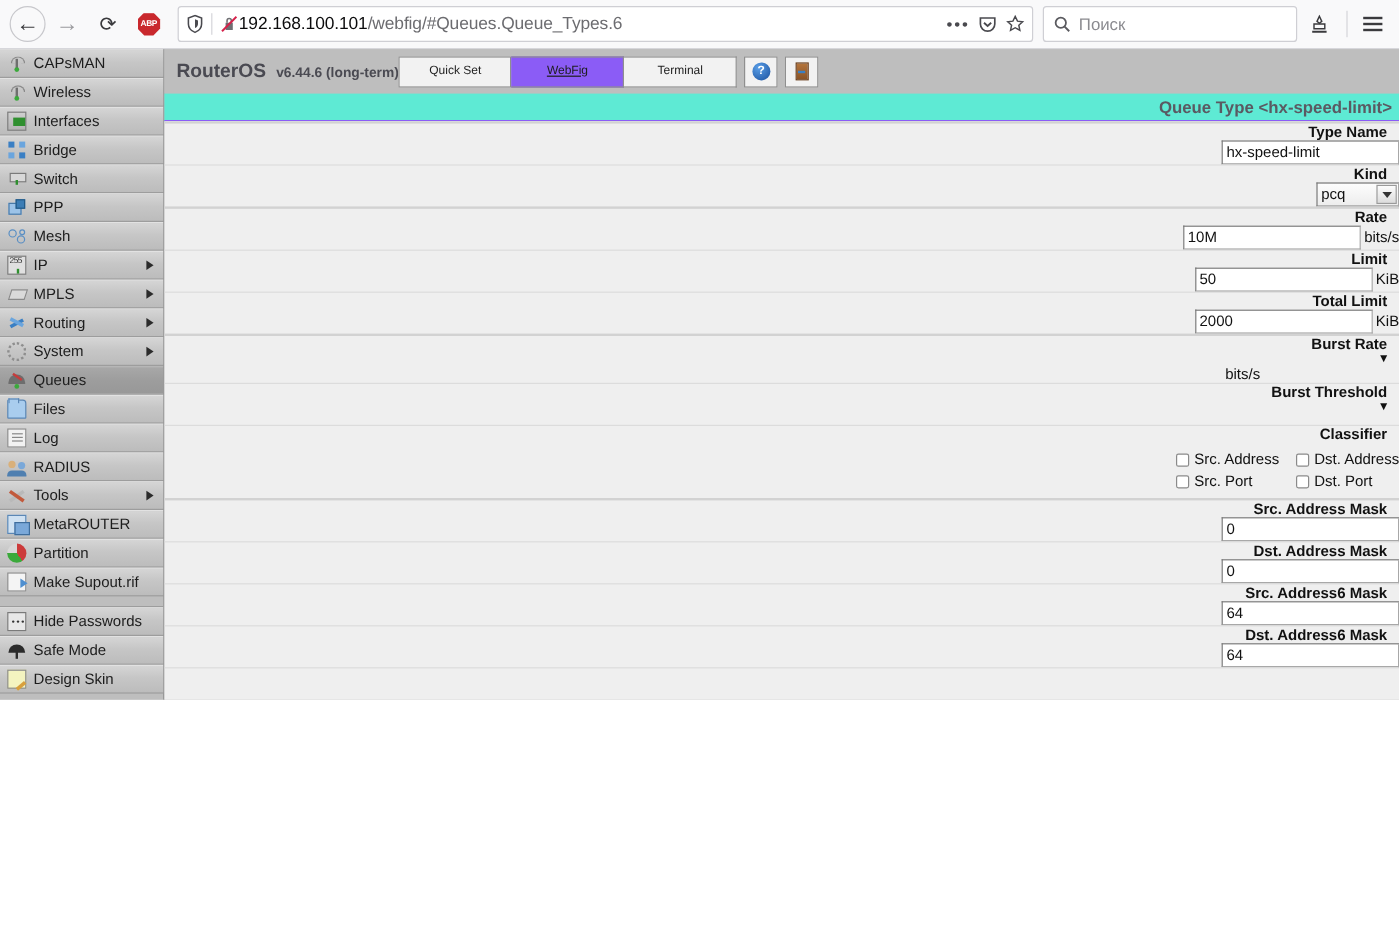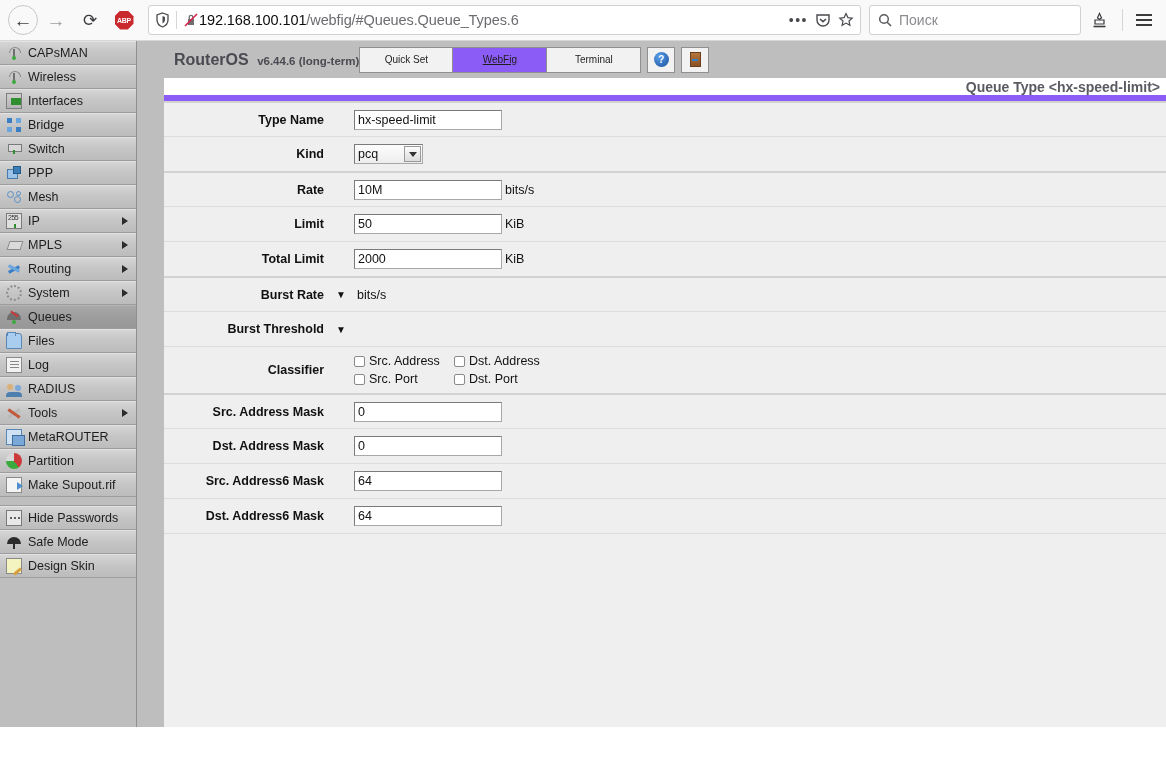--- a/index.html
+++ b/index.html
@@ -83,24 +83,23 @@
     gap: 7px;
   }
   #search-placeholder { font-size: 14px; color: #8b8b90; }
 
   .tb-right-sep { width: 1px; height: 22px; background: #d5d5da; margin: 0 5px; }
   #hamburger { display: flex; flex-direction: column; gap: 3px; padding: 7px 6px; }
   #hamburger span { display: block; width: 16px; height: 2px; background: #3a3a3d; }
 
   
   #app {
-    height: 686px;
+    height: 542px;
     display: flex;
     background: #bebebe;
-    gap: 27px;
   }
 
   
   #sidebar {
     width: 137px;
     background: #bebebe;
     border-right: 1px solid #8f8f8f;
     flex-shrink: 0;
     padding-top: 0;
   }
@@ -234,26 +233,26 @@
     border-radius: 50%;
     background: radial-gradient(circle at 35% 30%, #5a9fe8, #1a4f9c);
     color: #fff; font-size: 10px; font-weight: bold;
     display: flex; align-items: center; justify-content: center;
   }
   .door-icon { width: 11px; height: 15px; background: linear-gradient(#b5753c,#8a5326); border:1px solid #6d3f1c; position: relative; }
   .door-icon::after { content:""; position:absolute; left:1px; top:6px; width:6px; height:2px; background:#3a7fc4; }
 
   #ros-titlebar {
     height: 23px;
-    background: #ffffff;
+    background: #5eead4;
     display: flex;
     align-items: center;
     justify-content: flex-end;
     padding-right: 6px;
-    border-bottom: 6px solid #8b5cf6;
+    border-bottom: 1px solid #8b5cf6;
   }
   #ros-title { font-size: 14px; font-weight: bold; color: #5a5a62; }
 
   #form-area {
     flex: 1;
     background: #efefef;
     overflow: hidden;
   }
 
   #btn-row { padding: 14px 0 14px 10px; display: flex; gap: 8px; }
@@ -264,24 +263,25 @@
     border: 1px solid #a0a0a0;
     border-radius: 2px;
     font-size: 12.5px;
     color: #1d1d1d;
     display: flex; align-items: center; justify-content: center;
     padding: 0 10px;
   }
 
   .frow {
     display: flex;
-    align-items: center;
+    align-items: flex-end;
     min-height: 35px;
     border-top: 1px solid #dcdcdc;
     padding: 0;
+    flex-direction: column;
   }
   .frow.thick { border-top: 2px solid #d2d2d2; }
   .flabel {
     width: 170px;
     flex-shrink: 0;
     text-align: right;
     font-size: 12.5px;
     font-weight: bold;
     color: #111;
     padding-right: 10px;

